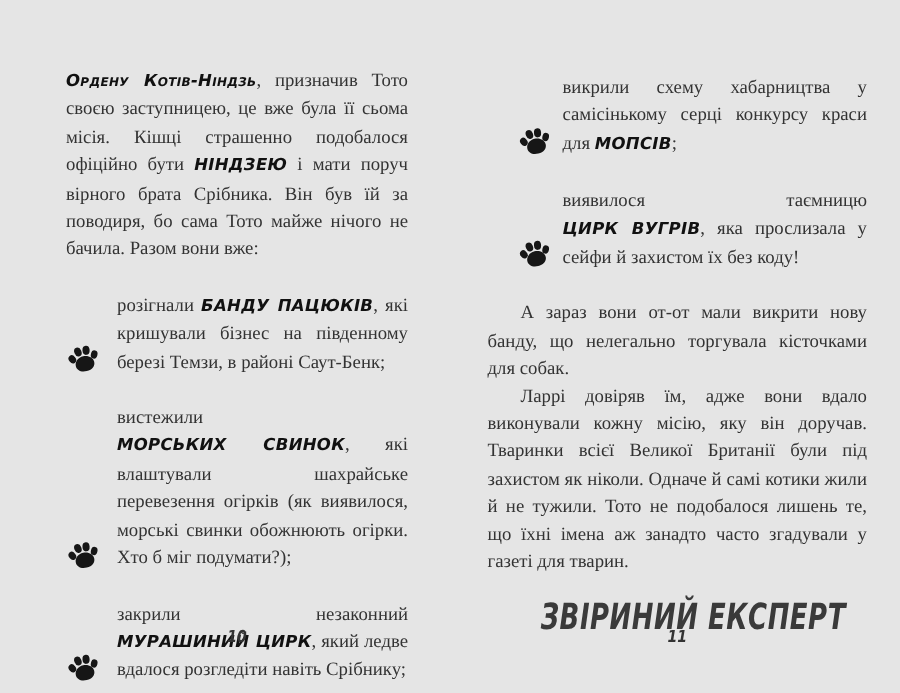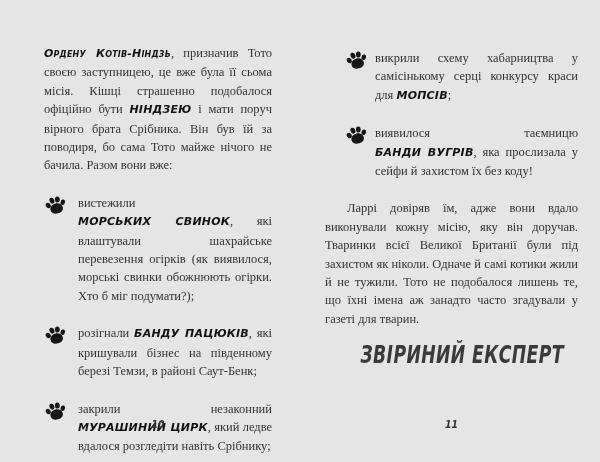--- a/index.html
+++ b/index.html
@@ -18,21 +18,21 @@
 
   .body {
     font-size: 12.5px;
     line-height: 18.4px;
     text-align: justify;
     margin: 0;
   }
   .intro { margin-top: 44px; }
 
   .bullets { list-style: none; margin: 0; padding: 0; }
-  .bullet { display: flex; margin-top: 19px; align-items: flex-start; }
+  .bullet { display: flex; margin-top: 19px; align-items: flex-end; }
   .page.right .bullets { padding-left: 20px; }
   .page.right .bullet:first-child { margin-top: 49px; }
   .paw-wrap { flex: 0 0 34px; padding-top: 1px; }
   .page.right .paw-wrap { flex: 0 0 30px; }
   .btext { flex: 1 1 auto; }
 
   .emph {
     font-family: "DejaVu Sans", sans-serif;
     font-weight: bold;
     font-style: italic;
@@ -90,35 +90,35 @@
           <svg viewBox="0 0 24 22" width="23" height="21" aria-hidden="true">
               <g fill="#161616" transform="rotate(-14 12 11)">
                 <ellipse cx="4.6" cy="9.2" rx="2.4" ry="3.0" transform="rotate(-25 4.6 9.2)"></ellipse>
                 <ellipse cx="9.6" cy="5.2" rx="2.5" ry="3.2" transform="rotate(-8 9.6 5.2)"></ellipse>
                 <ellipse cx="15.4" cy="5.4" rx="2.5" ry="3.2" transform="rotate(10 15.4 5.4)"></ellipse>
                 <ellipse cx="20.2" cy="9.6" rx="2.3" ry="2.9" transform="rotate(28 20.2 9.6)"></ellipse>
                 <path d="M12.4 9 C16 9 19 11.5 19 14.5 C19 17.5 16.4 19.6 12.4 19.6 C8.4 19.6 5.8 17.5 5.8 14.5 C5.8 11.5 8.8 9 12.4 9 Z"></path>
               </g>
             </svg>
         </span>
-        <span class="btext body"><span>вистежили </span><span class="emph">МОРСЬКИХ СВИНОК</span><span>, які влаштували шахрайське перевезення огірків (як виявилося, морські свинки обожнюють огірки. Хто б міг подумати?);</span></span>
+        <span class="btext body"><span>розігнали </span><span class="emph">БАНДУ ПАЦЮКІВ</span><span>, які кришували бізнес на південному березі Темзи, в районі Саут-Бенк;</span></span>
       </li>
       <li class="bullet">
         <span class="paw-wrap paw-icon">
           <svg viewBox="0 0 24 22" width="23" height="21" aria-hidden="true">
               <g fill="#161616" transform="rotate(-14 12 11)">
                 <ellipse cx="4.6" cy="9.2" rx="2.4" ry="3.0" transform="rotate(-25 4.6 9.2)"></ellipse>
                 <ellipse cx="9.6" cy="5.2" rx="2.5" ry="3.2" transform="rotate(-8 9.6 5.2)"></ellipse>
                 <ellipse cx="15.4" cy="5.4" rx="2.5" ry="3.2" transform="rotate(10 15.4 5.4)"></ellipse>
                 <ellipse cx="20.2" cy="9.6" rx="2.3" ry="2.9" transform="rotate(28 20.2 9.6)"></ellipse>
                 <path d="M12.4 9 C16 9 19 11.5 19 14.5 C19 17.5 16.4 19.6 12.4 19.6 C8.4 19.6 5.8 17.5 5.8 14.5 C5.8 11.5 8.8 9 12.4 9 Z"></path>
               </g>
             </svg>
         </span>
-        <span class="btext body"><span>розігнали </span><span class="emph">БАНДУ ПАЦЮКІВ</span><span>, які кришували бізнес на південному березі Темзи, в районі Саут-Бенк;</span></span>
+        <span class="btext body"><span>вистежили </span><span class="emph">МОРСЬКИХ СВИНОК</span><span>, які влаштували шахрайське перевезення огірків (як виявилося, морські свинки обожнюють огірки. Хто б міг подумати?);</span></span>
       </li>
       <li class="bullet">
         <span class="paw-wrap paw-icon">
           <svg viewBox="0 0 24 22" width="23" height="21" aria-hidden="true">
               <g fill="#161616" transform="rotate(-14 12 11)">
                 <ellipse cx="4.6" cy="9.2" rx="2.4" ry="3.0" transform="rotate(-25 4.6 9.2)"></ellipse>
                 <ellipse cx="9.6" cy="5.2" rx="2.5" ry="3.2" transform="rotate(-8 9.6 5.2)"></ellipse>
                 <ellipse cx="15.4" cy="5.4" rx="2.5" ry="3.2" transform="rotate(10 15.4 5.4)"></ellipse>
                 <ellipse cx="20.2" cy="9.6" rx="2.3" ry="2.9" transform="rotate(28 20.2 9.6)"></ellipse>
                 <path d="M12.4 9 C16 9 19 11.5 19 14.5 C19 17.5 16.4 19.6 12.4 19.6 C8.4 19.6 5.8 17.5 5.8 14.5 C5.8 11.5 8.8 9 12.4 9 Z"></path>
@@ -153,25 +153,26 @@
           <svg viewBox="0 0 24 22" width="23" height="21" aria-hidden="true">
               <g fill="#161616" transform="rotate(-14 12 11)">
                 <ellipse cx="4.6" cy="9.2" rx="2.4" ry="3.0" transform="rotate(-25 4.6 9.2)"></ellipse>
                 <ellipse cx="9.6" cy="5.2" rx="2.5" ry="3.2" transform="rotate(-8 9.6 5.2)"></ellipse>
                 <ellipse cx="15.4" cy="5.4" rx="2.5" ry="3.2" transform="rotate(10 15.4 5.4)"></ellipse>
                 <ellipse cx="20.2" cy="9.6" rx="2.3" ry="2.9" transform="rotate(28 20.2 9.6)"></ellipse>
                 <path d="M12.4 9 C16 9 19 11.5 19 14.5 C19 17.5 16.4 19.6 12.4 19.6 C8.4 19.6 5.8 17.5 5.8 14.5 C5.8 11.5 8.8 9 12.4 9 Z"></path>
               </g>
             </svg>
         </span>
-        <span class="btext body"><span>виявилося таємницю </span><span class="emph">БАНДИ ВУГРІВ</span><span>, яка прослизала у сейфи й захистом їх без коду!</span></span>
+        <span class="btext body"><span>виявилося таємницю </span><span class="emph">ЦИРК ВУГРІВ</span><span>, яка прослизала у сейфи й захистом їх без коду!</span></span>
       </li>
     </ul>
 
     <div class="paras">
+      <p class="body para">А зараз вони от-от мали викрити нову банду, що нелегально торгувала кісточками для собак.</p>
       <p class="body para">Ларрі довіряв їм, адже вони вдало виконували кожну місію, яку він доручав. Тваринки всієї Великої Британії були під захистом як ніколи. Одначе й самі котики жили й не тужили. Тото не подобалося лишень те, що їхні імена аж занадто часто згадували у газеті для тварин.</p>
     </div>
 
     <div class="heading">ЗВІРИНИЙ ЕКСПЕРТ</div>
 
     <div class="pagenum">11</div>
   </section>
 
 </div>
 

